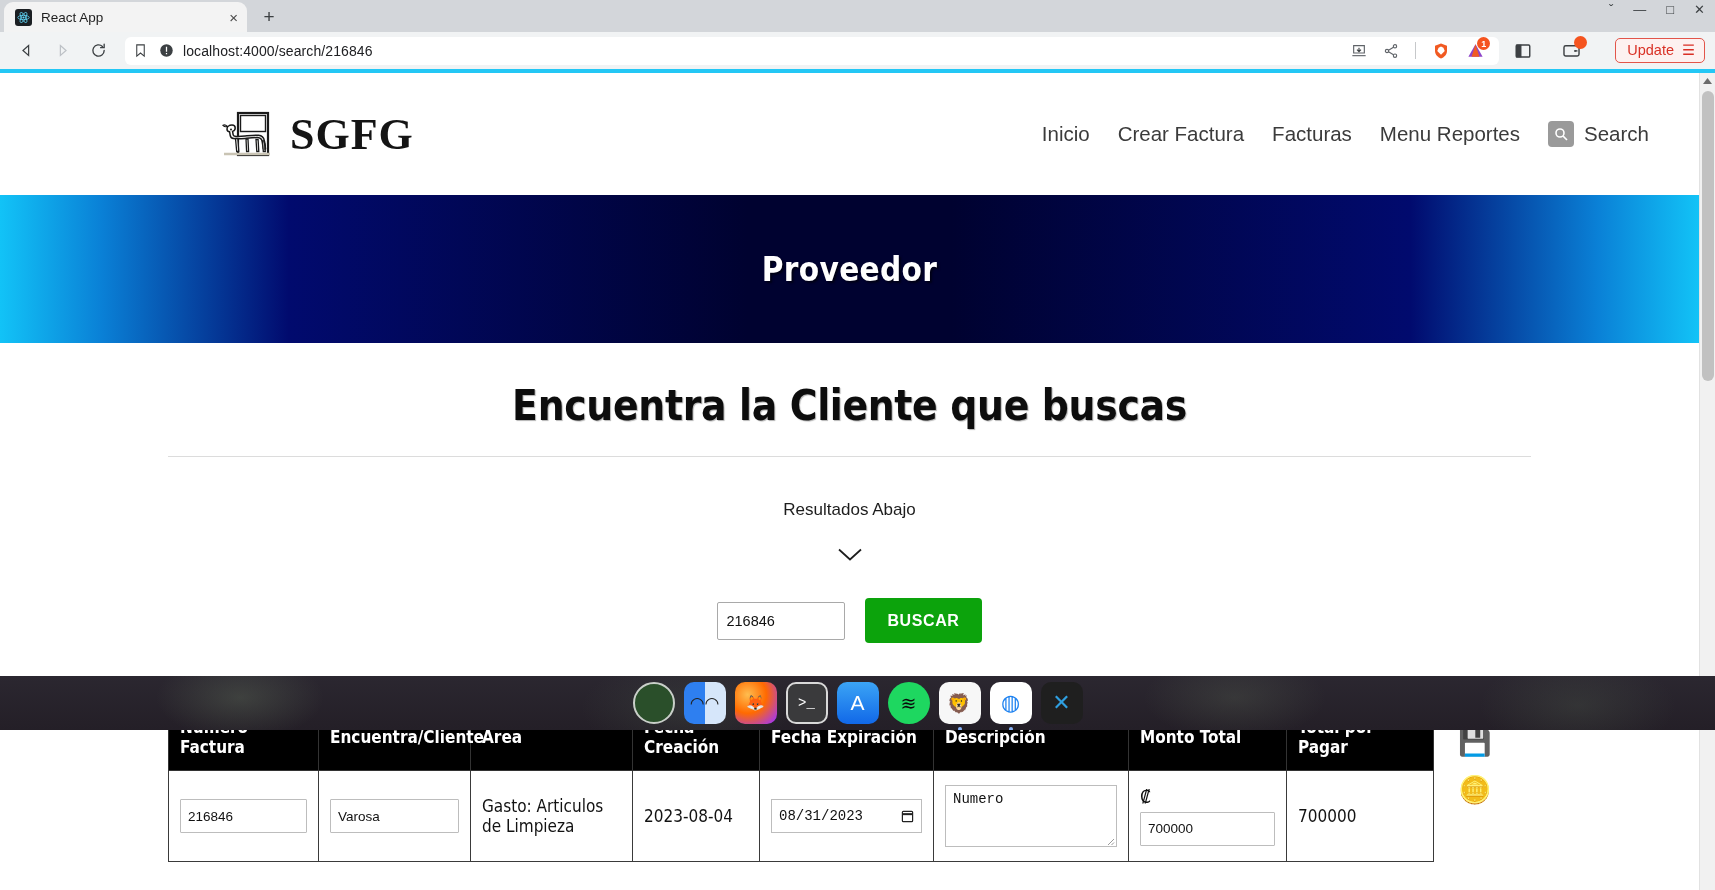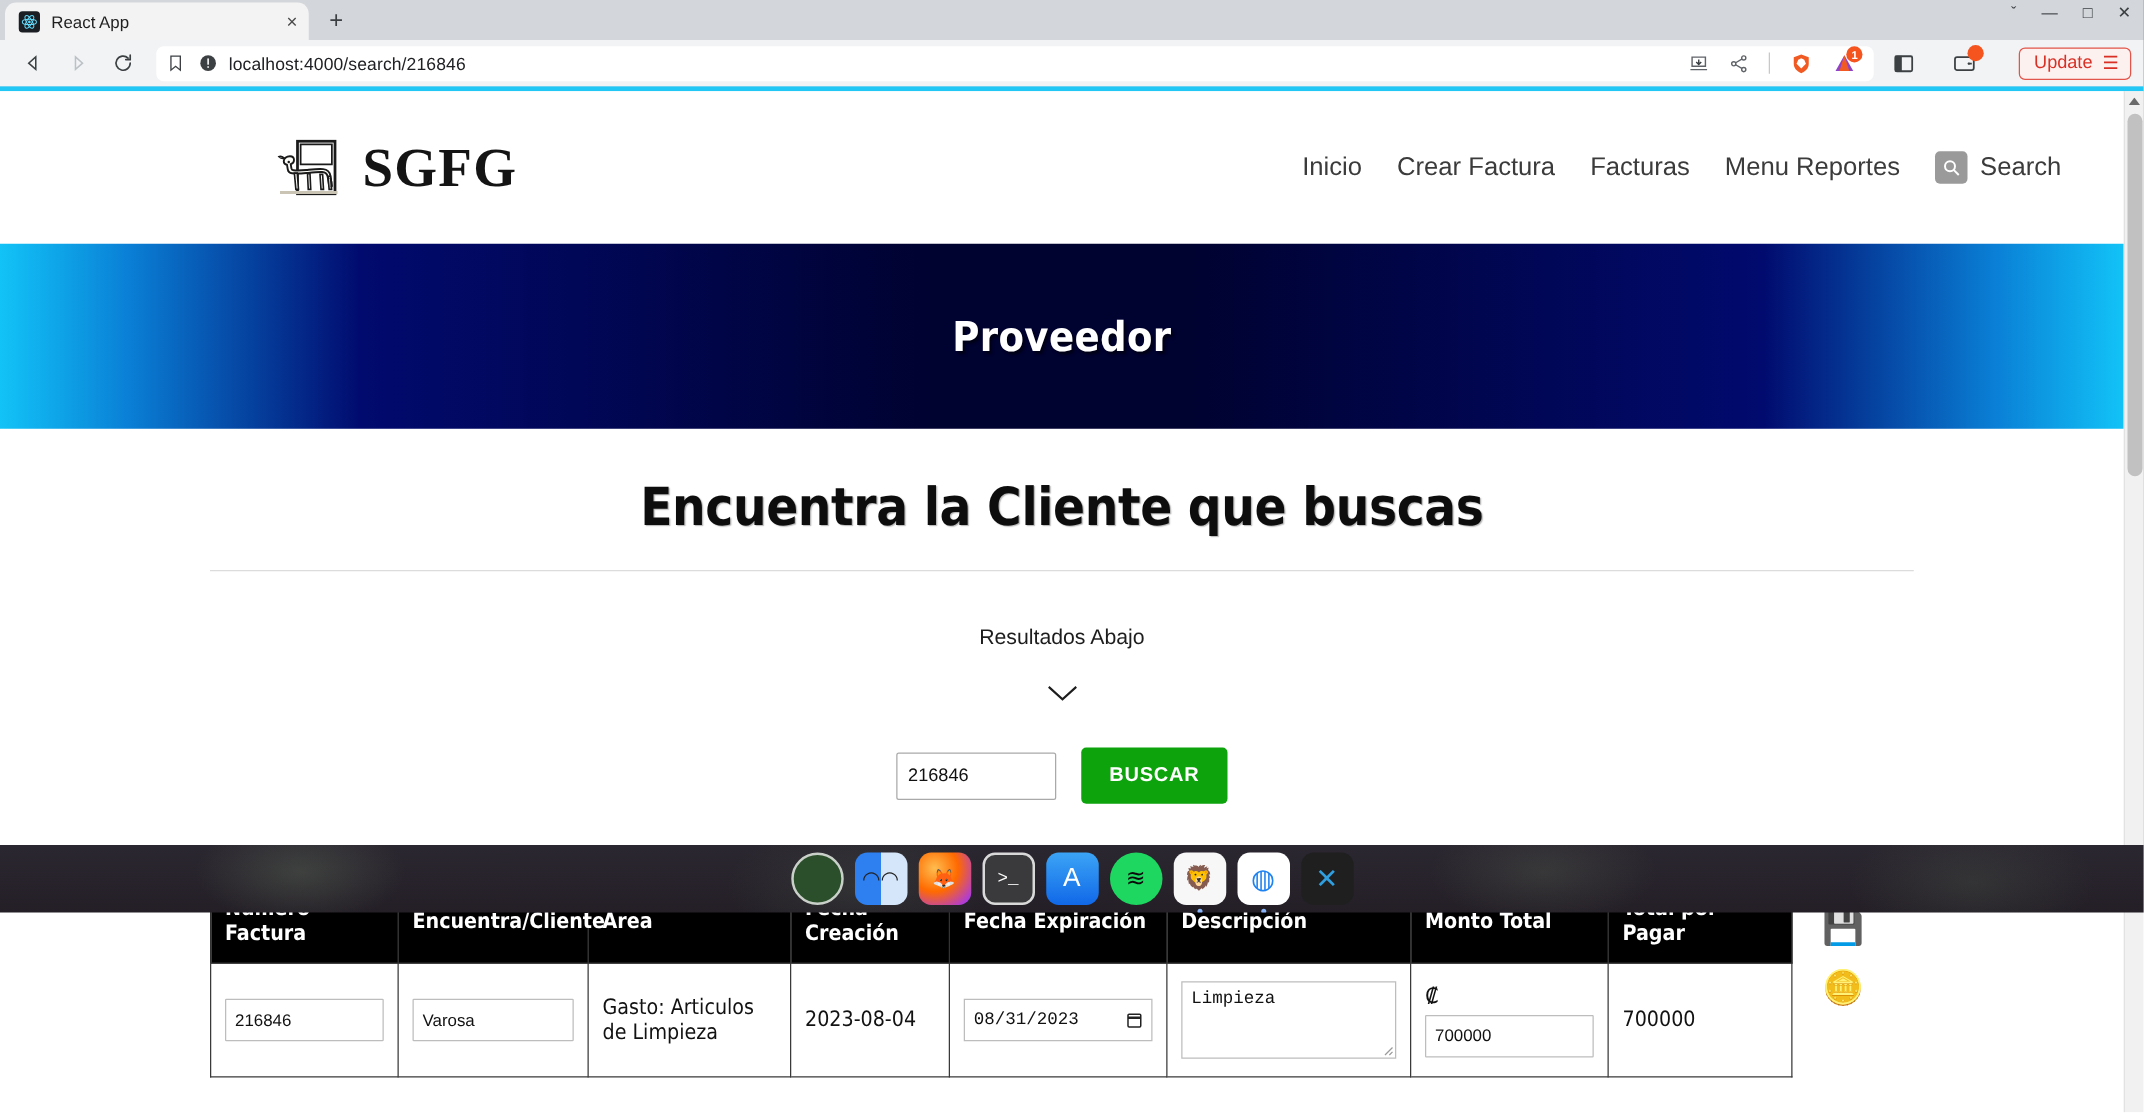--- a/index.html
+++ b/index.html
@@ -451,21 +451,21 @@
                     <span style="display:flex">
                       <svg width="13" height="14" viewBox="0 0 14 15" fill="none" stroke="#222" stroke-width="1.3">
                         <rect x="1.5" y="2.5" width="11" height="11" rx="1"></rect>
                         <path d="M1.5 5.5h11" stroke-width="2.2"></path>
                       </svg>
                     </span>
                   </div>
                 </td>
                 <td>
                   <div class="cell-textarea">
-                    <span>Limpieza</span>
+                    <span>Numero</span>
                     <span class="ta-grip">
                       <svg width="11" height="11" viewBox="0 0 11 11" stroke="#9a9a9a" stroke-width="1">
                         <path d="M10 4L4 10M10 7.5L7.5 10"></path>
                       </svg>
                     </span>
                   </div>
                 </td>
                 <td>
                   <span class="currency-sym">₡</span>
                   <input class="cell-input" value="700000" style="">

